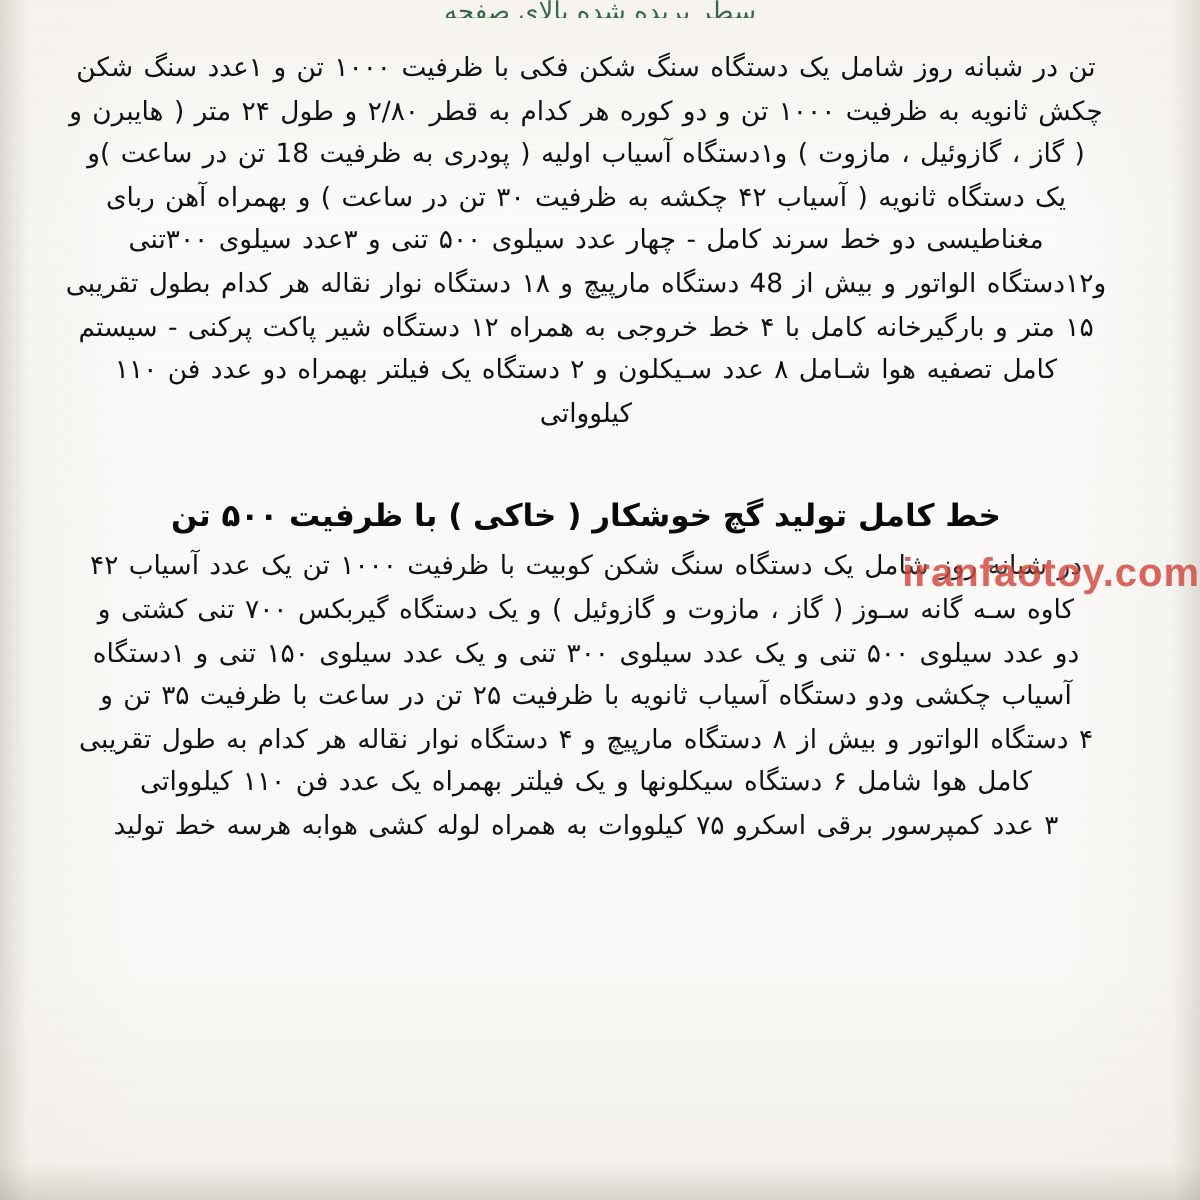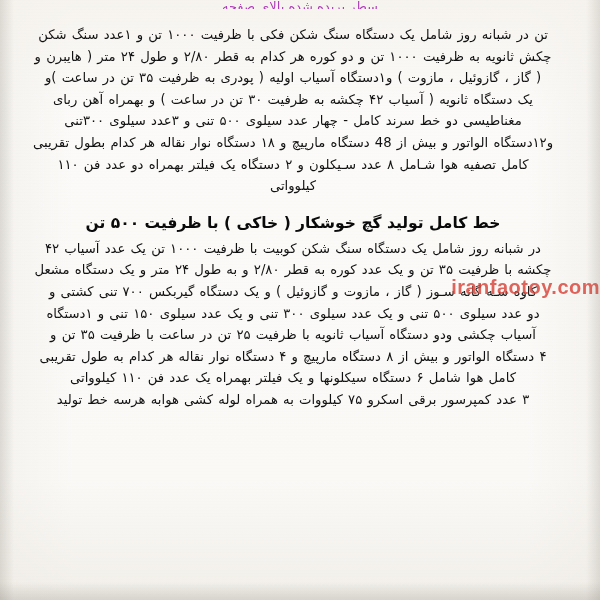--- a/index.html
+++ b/index.html
@@ -35,21 +35,21 @@
 
   
   .clipped-top {
     position: absolute;
     top: 0;
     left: 0;
     right: 0;
     height: 9px;
     overflow: hidden;
     text-align: center;
-    color: #a21caf;
+    color: #14532d;
     font-size: 13px;
     line-height: 14px;
     letter-spacing: 0px;
     opacity: 0.85;
   }
 
   .content {
     position: absolute;
     top: 24px;
     left: 0;
@@ -69,21 +69,21 @@
   }
 
   .para .line {
     display: block;
     white-space: nowrap;
     text-align: center;
   }
 
   .section-title {
     display: block;
-    margin-top: 14px;
+    margin-top: 28px;
     margin-bottom: 3px;
     font-size: 15.5px;
     font-weight: bold;
     color: #0a0a0a;
     text-align: center;
     line-height: 24px;
     letter-spacing: 0.2px;
   }
 
   .para2 {
@@ -147,33 +147,33 @@
 
   <div class="paper-tint"></div>
 
   <div class="clipped-top">ﺳﻄﺮ ﺑﺮﯾﺪه ﺷﺪه ﺑﺎﻻی ﺻﻔﺤﻪ</div>
 
   <div class="content">
 
     <div class="para">
       <span class="line">تن در شبانه روز شامل یک دستگاه سنگ شکن فکی با ظرفیت ۱۰۰۰ تن و ۱عدد سنگ شکن</span>
       <span class="line">چکش ثانویه به ظرفیت ۱۰۰۰ تن و دو کوره هر کدام به قطر ۲/۸۰ و طول ۲۴ متر ( هایبرن و</span>
-      <span class="line">( گاز ، گازوئیل ، مازوت )  و۱دستگاه آسیاب اولیه  ( پودری به ظرفیت ۳۵ تن در ساعت )و</span>
+      <span class="line">( گاز ، گازوئیل ، مازوت )  و۱دستگاه آسیاب اولیه  ( پودری به ظرفیت 18 تن در ساعت )و</span>
       <span class="line">یک دستگاه ثانویه  ( آسیاب ۴۲ چکشه به ظرفیت ۳۰ تن در ساعت )  و بهمراه آهن ربای</span>
       <span class="line">مغناطیسی دو خط سرند کامل - چهار عدد سیلوی ۵۰۰ تنی و ۳عدد سیلوی ۳۰۰تنی</span>
       <span class="line">و۱۲دستگاه الواتور و بیش از 48 دستگاه مارپیچ و ۱۸ دستگاه نوار نقاله هر کدام بطول تقریبی</span>
+      <span class="line">۱۵ متر و بارگیرخانه کامل با ۴ خط خروجی به همراه ۱۲ دستگاه شیر پاکت پرکنی - سیستم</span>
       <span class="line">کامل تصفیه هوا شـامل ۸ عدد سـیکلون  و ۲ دستگاه یک فیلتر بهمراه دو عدد فن ۱۱۰</span>
       <span class="line">کیلوواتی</span>
     </div>
 
     <div class="section-title">خط کامل تولید گچ خوشکار ( خاکی ) با ظرفیت ۵۰۰ تن</div>
 
     <div class="para para2">
       <span class="line">در شبانه روز شامل یک دستگاه سنگ شکن کوبیت با ظرفیت ۱۰۰۰ تن یک عدد آسیاب ۴۲</span>
-      <span class="line">چکشه با ظرفیت ۳۵ تن و یک عدد کوره به قطر ۲/۸۰ و به طول ۲۴ متر و یک دستگاه مشعل</span>
       <span class="line">کاوه  سـه گانه سـوز ( گاز ، مازوت و گازوئیل ) و یک دستگاه گیربکس ۷۰۰ تنی کشتی و</span>
       <span class="line">دو عدد سیلوی ۵۰۰ تنی و یک عدد سیلوی ۳۰۰ تنی و یک عدد سیلوی ۱۵۰ تنی و ۱دستگاه</span>
       <span class="line">آسیاب چکشی ودو دستگاه آسیاب ثانویه با ظرفیت ۲۵ تن در ساعت با ظرفیت ۳۵ تن  و</span>
       <span class="line">۴ دستگاه الواتور و بیش از ۸ دستگاه مارپیچ و ۴ دستگاه نوار نقاله هر کدام به طول تقریبی</span>
       <span class="line">کامل هوا شامل ۶ دستگاه سیکلونها و یک فیلتر بهمراه یک عدد فن ۱۱۰ کیلوواتی</span>
       <span class="line">۳ عدد کمپرسور برقی اسکرو ۷۵ کیلووات به همراه لوله کشی هوابه  هرسه خط تولید</span>
     </div>
 
   </div>
 

